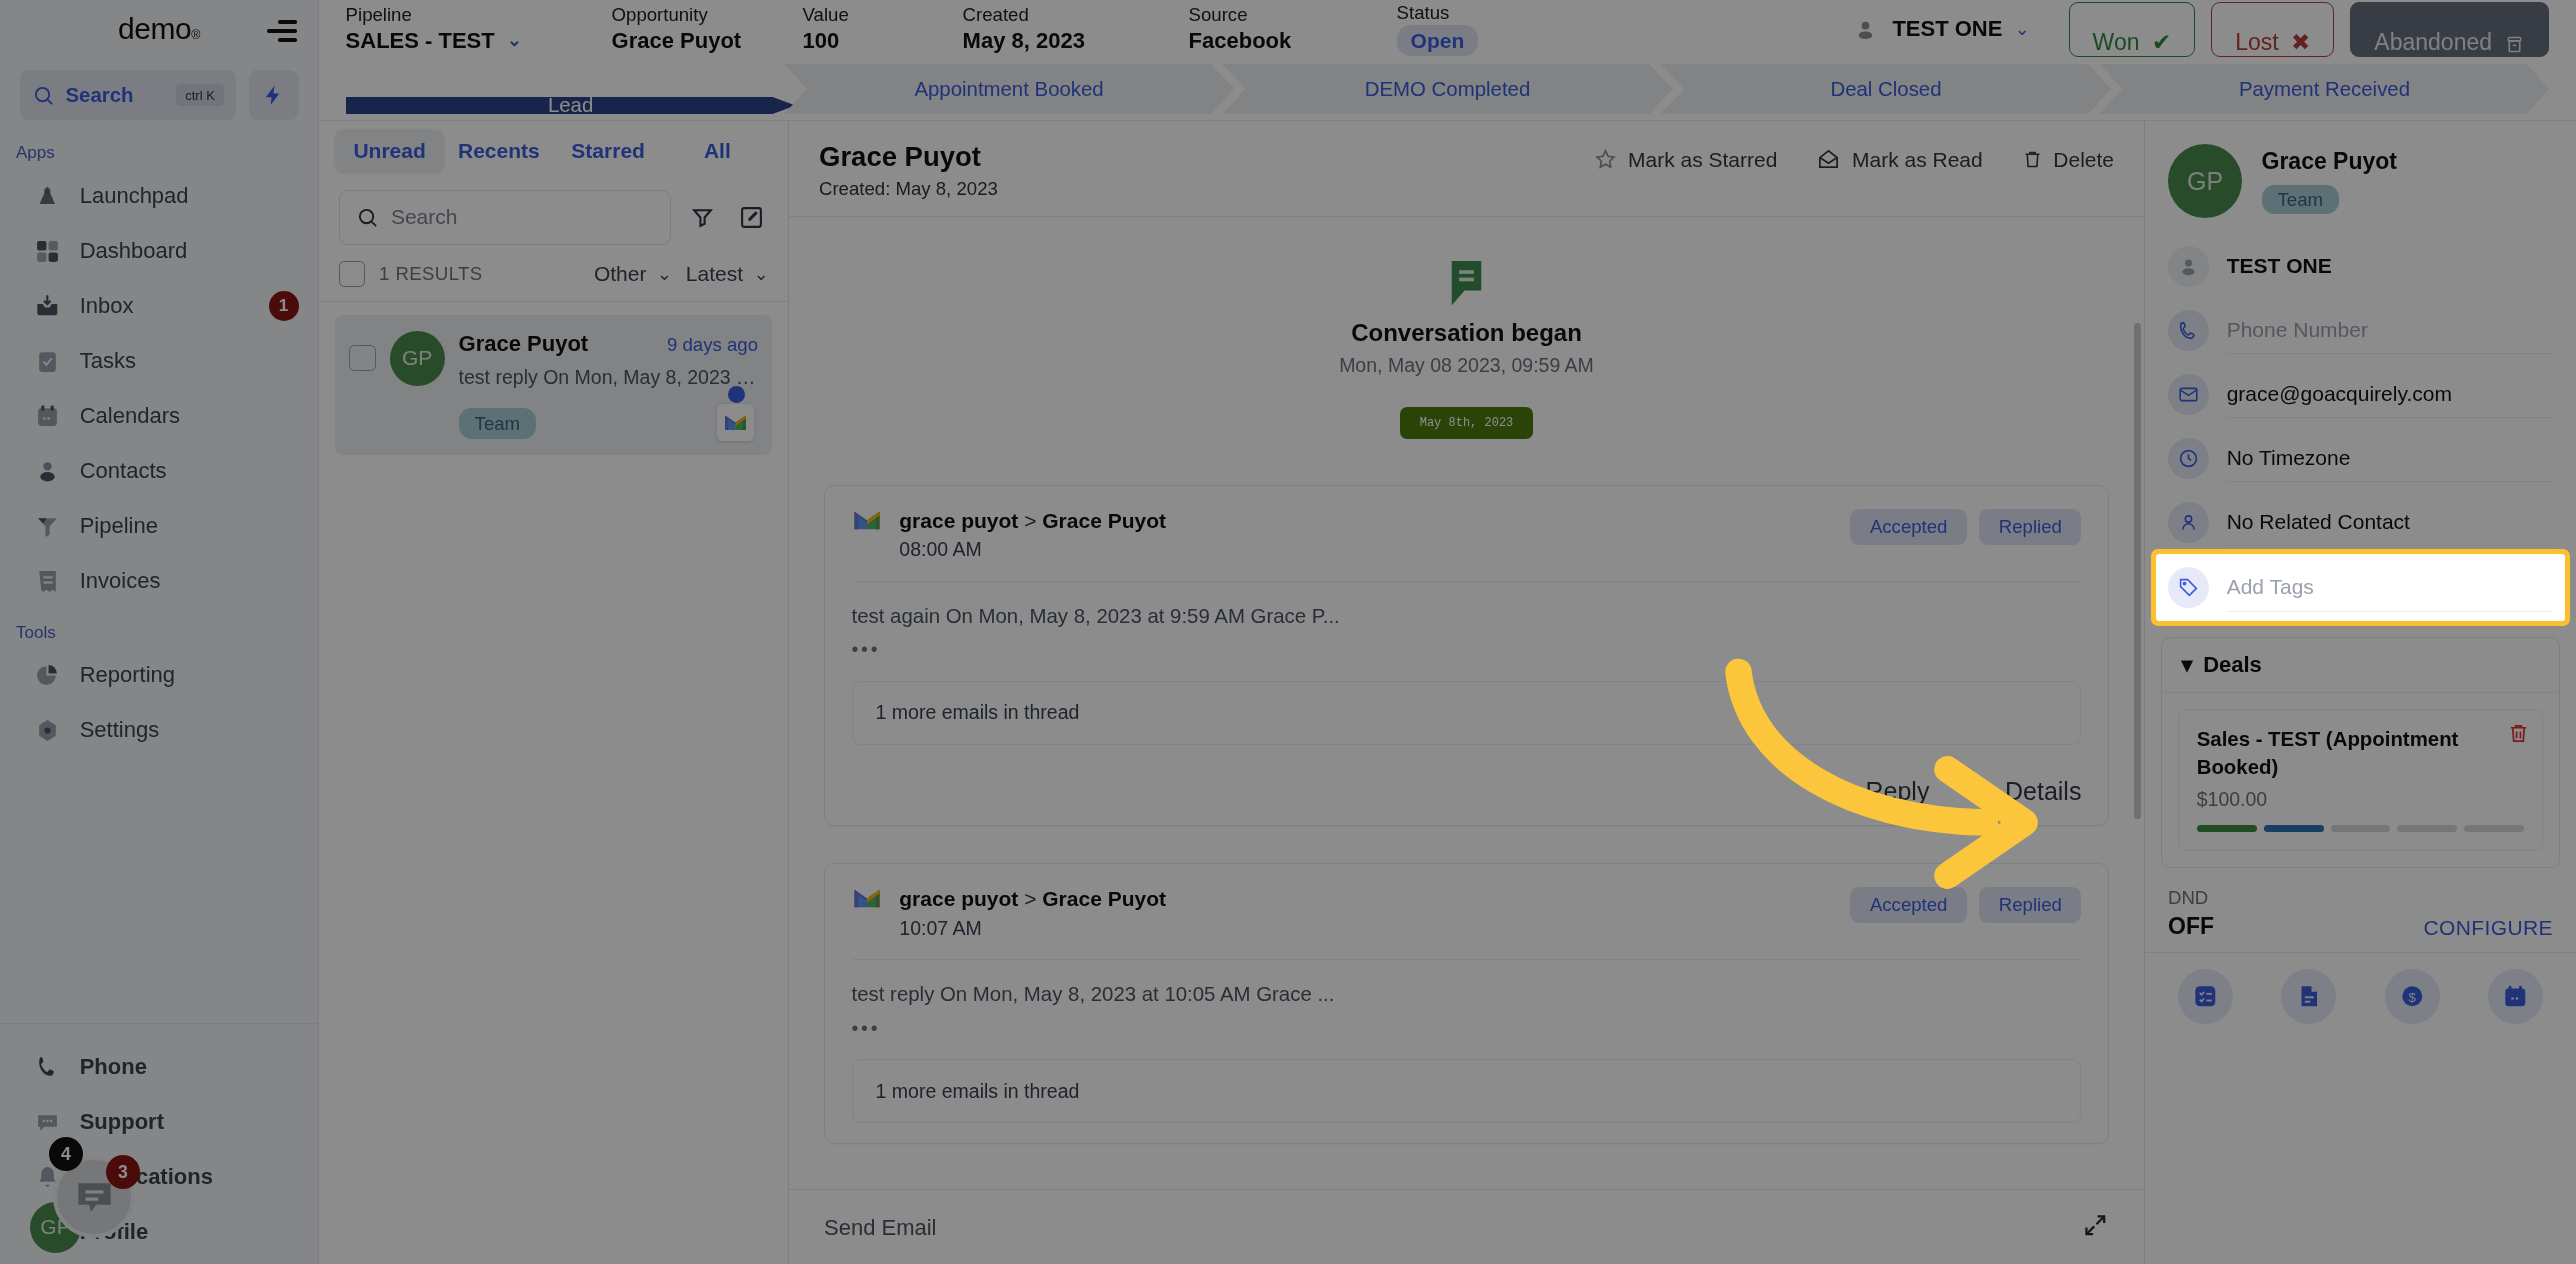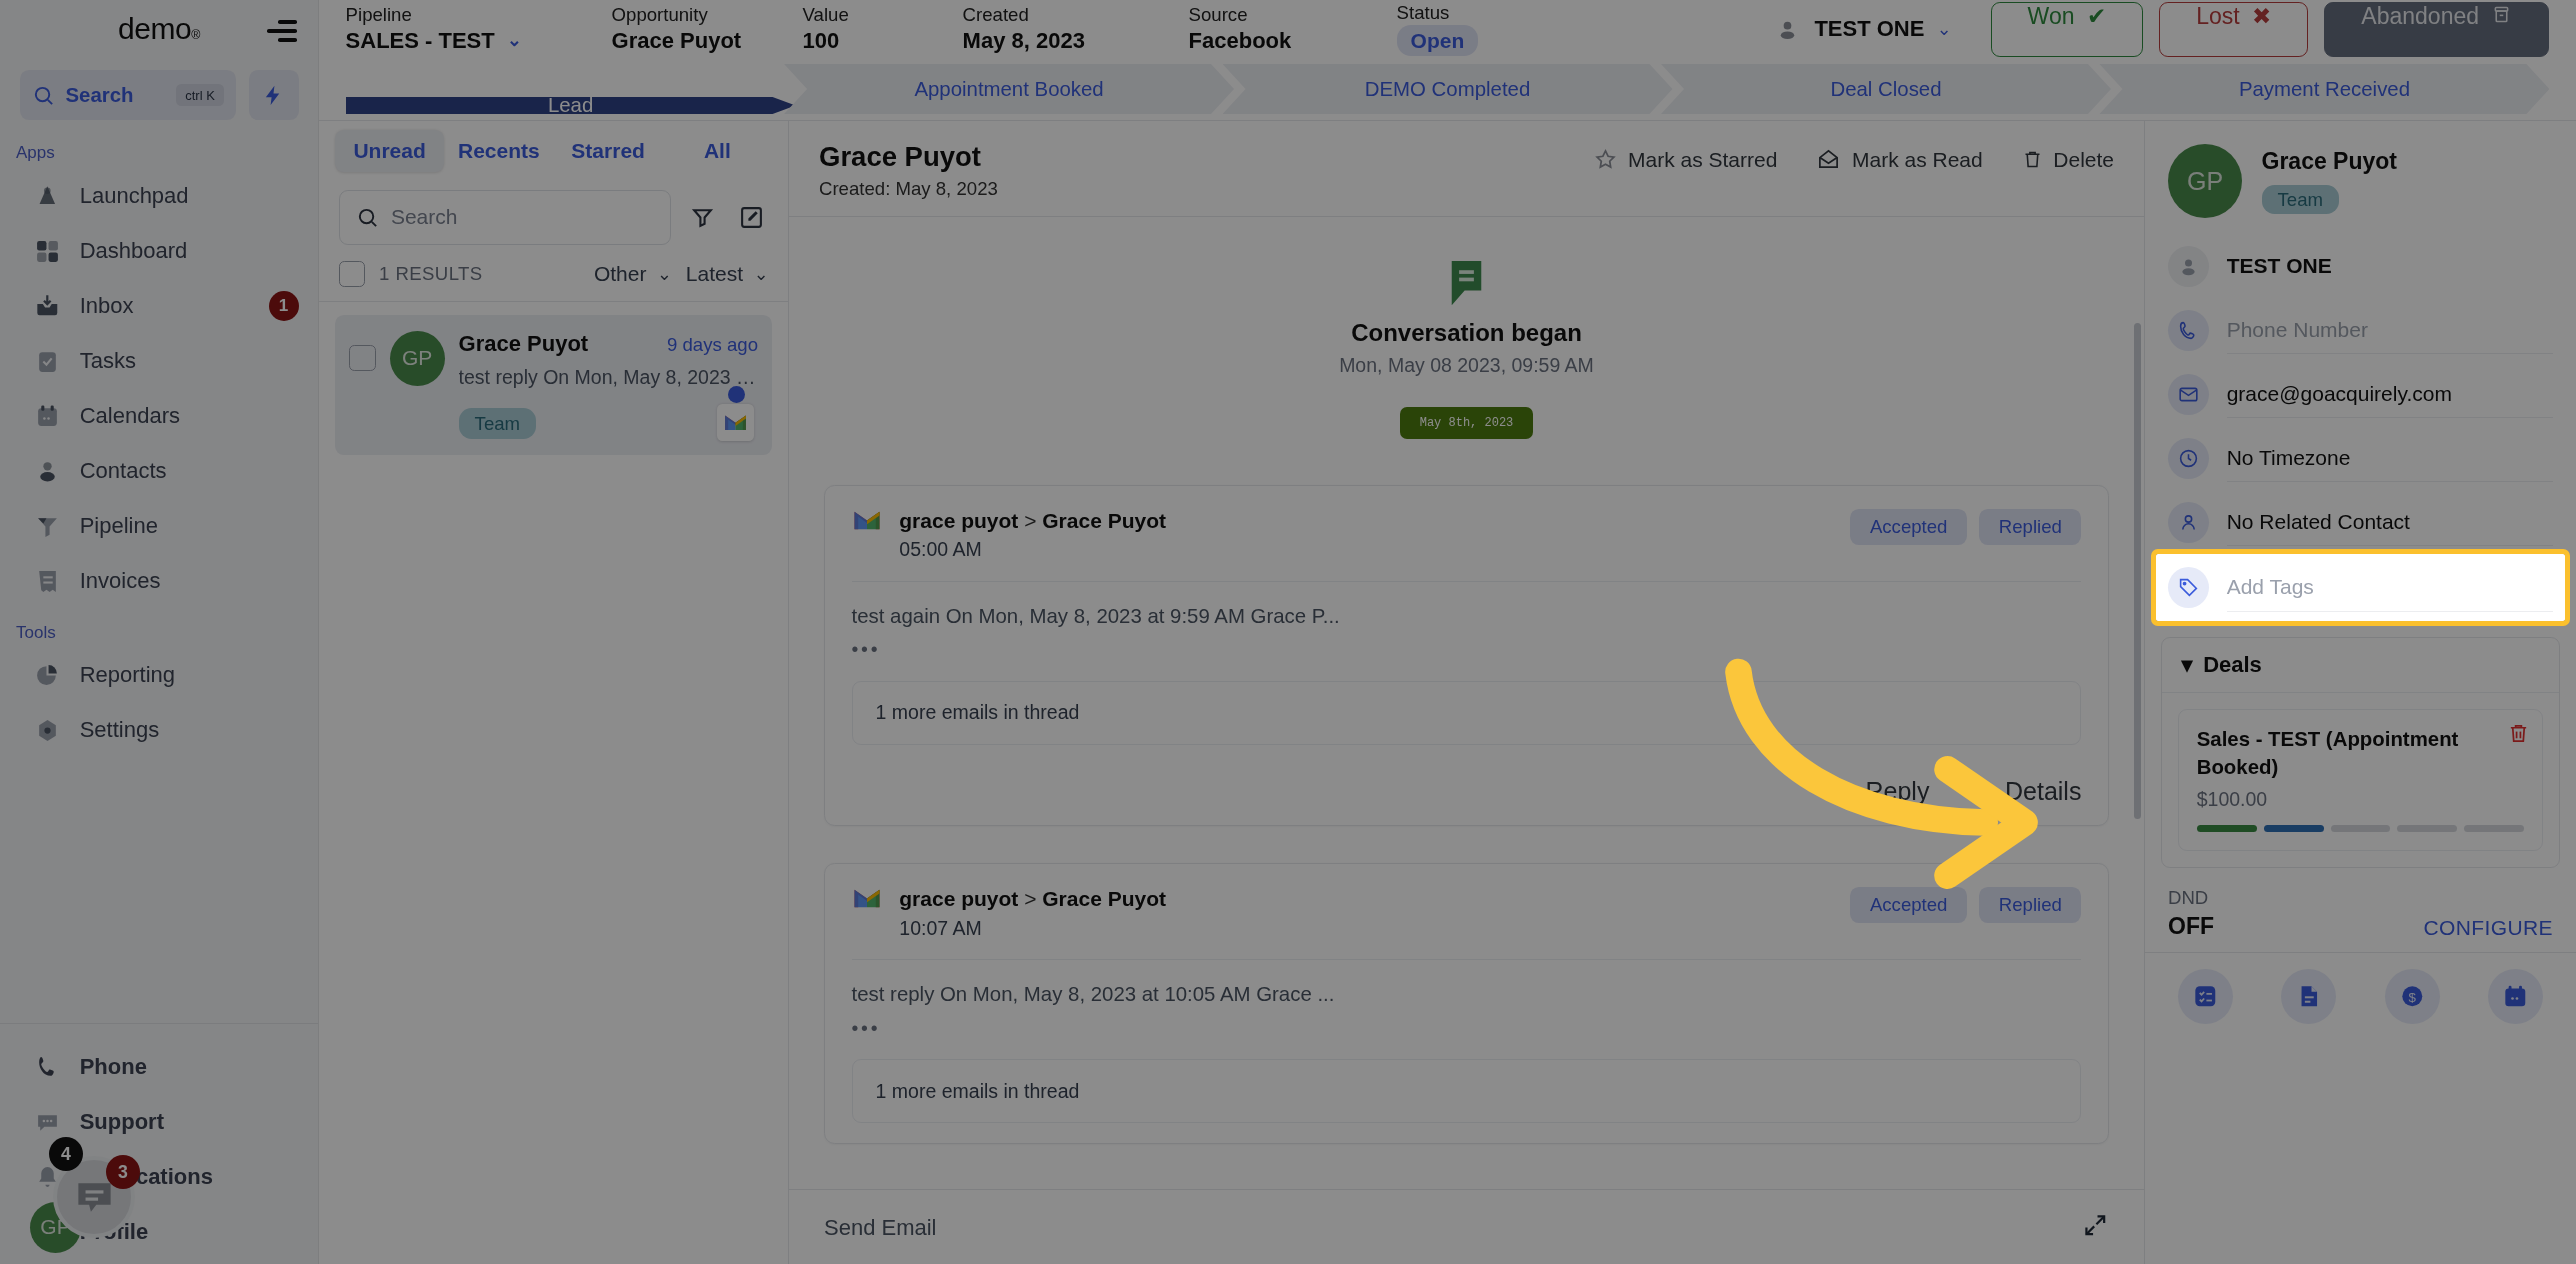--- a/index.html
+++ b/index.html
@@ -99,22 +99,22 @@
   .chev { color:#3b5bdb; font-size:17.7px; }
   .pill-open {
     background:#dfe3f5; color:#3b5bdb; font-weight:700; font-size:21px;
     padding:3.5px 14px; border-radius:14px; display:inline-block;
   }
   .opp-spacer { flex:1; }
   .owner { display:flex; align-items:center; gap:12.4px; margin-right:23px; }
   .owner-ico { width:28px; height:28px; color:#8b8f98; display:flex; align-items:center; justify-content:center; }
   .owner-name { font-size:22px; font-weight:700; color:#111; }
   .btn-out {
-    height:55px; border-radius:8.9px; display:flex; align-items:flex-start; gap:12.4px;
-    padding:0 36px; font-size:23px; cursor:pointer; background:#fff; margin-left:16px;
+    height:55px; border-radius:8.9px; display:flex; align-items:flex-end; gap:12.4px;
+    padding:0 23px; font-size:23px; cursor:pointer; background:#fff; margin-left:16px;
   }
   .btn-won { border:1.8px solid #2f8a3f; color:#2f8a3f; }
   .btn-lost { border:1.8px solid #b63c3c; color:#b63c3c; }
   .btn-aband { background:#646d7e; color:#e9ebef; border:1.8px solid #646d7e; }
 
   
   .stage-bar { height:62px; padding:0 26.6px 0 26.6px; display:flex; align-items:center; }
   .stages { flex:1; display:flex; height:50px; }
   .stage {
     flex:1; position:relative; display:flex; align-items:center; justify-content:center;
@@ -638,21 +638,21 @@
                     <path d="M22 2L12 9v7h10z" fill="#34a853" opacity=".85"></path>
                     <path d="M12 9l10-7v3l-10 7z" fill="#fbbc04"></path>
                   </svg>
               </span>
               <div class="msg-from">
                 <div class="f">
                   <span>grace puyot</span>
                   <span class="gt">&gt;</span>
                   <span>Grace Puyot</span>
                 </div>
-                <div class="tm">05:00 AM</div>
+                <div class="tm">08:00 AM</div>
               </div>
               <div class="chips">
                 <span class="chip">Accepted</span>
                 <span class="chip">Replied</span>
               </div>
             </div>
             <div class="msg-sep"></div>
             <div class="msg-body">test again On Mon, May 8, 2023 at 9:59 AM Grace P...</div>
             <div class="ellip">•••</div>
             <div class="thread-box">1 more emails in thread</div>

